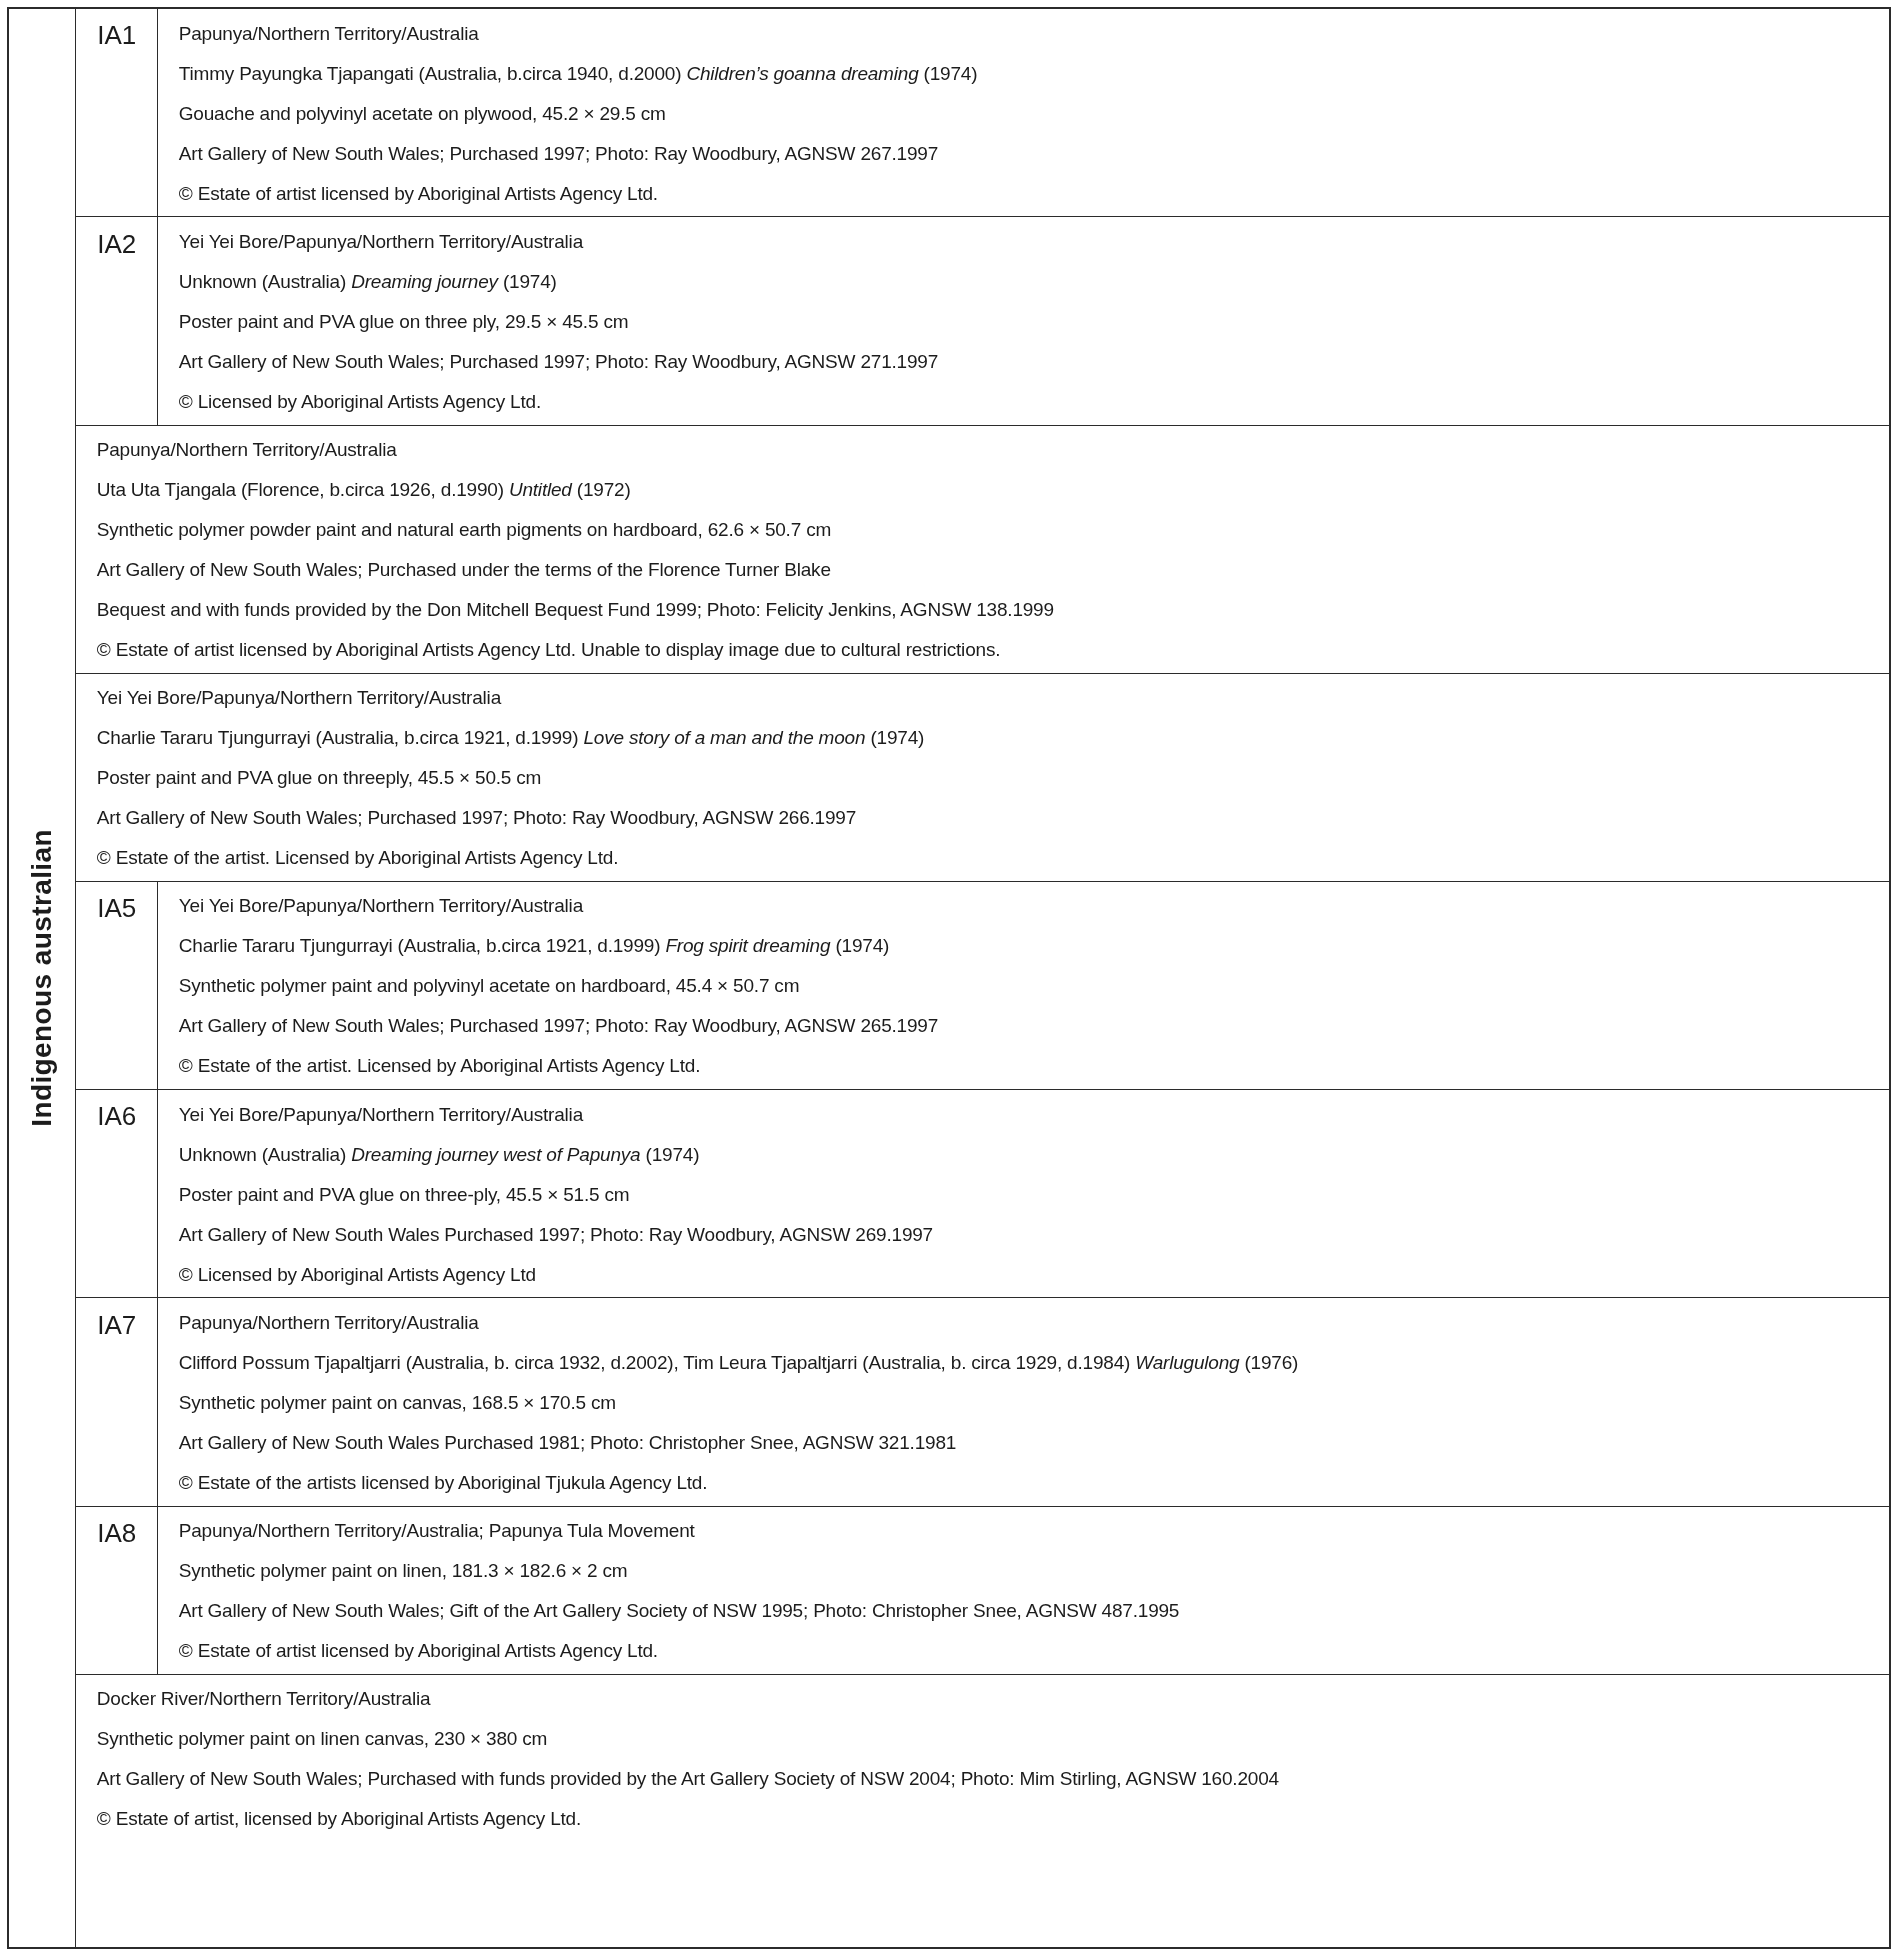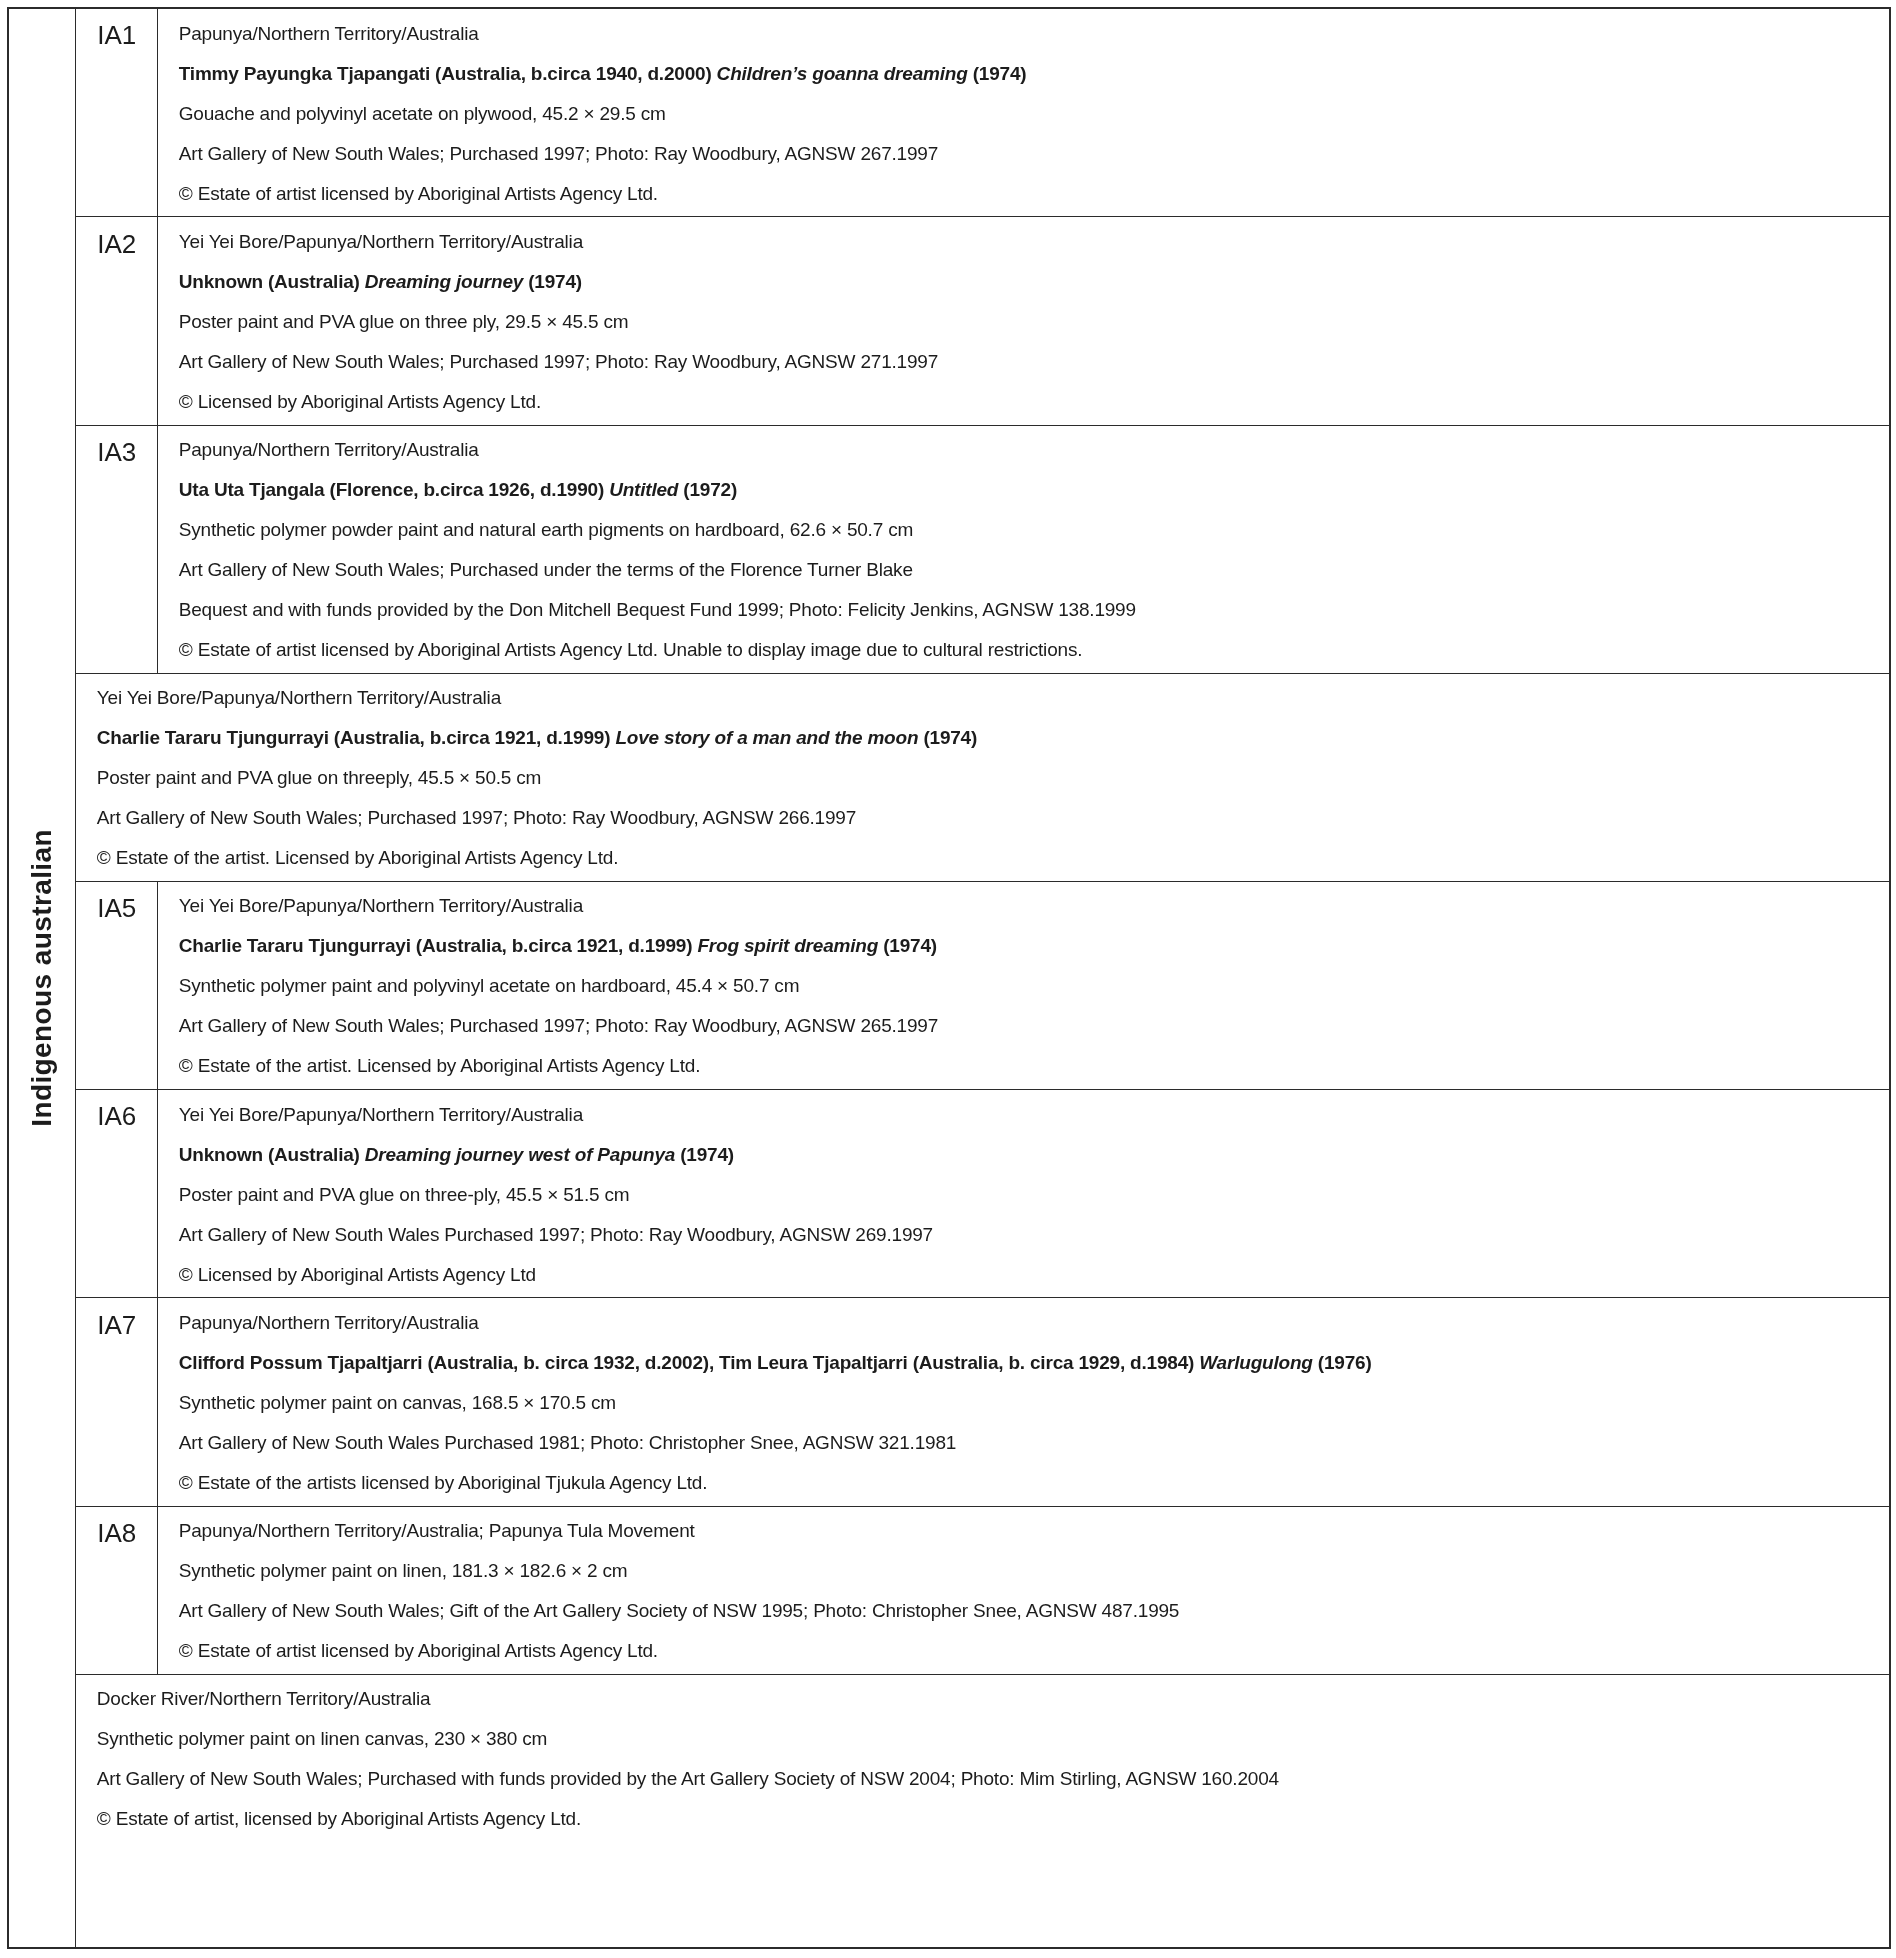--- a/index.html
+++ b/index.html
@@ -66,21 +66,21 @@
     padding:4.5px 12.5px 2.7px 20.6px;
     overflow:hidden;
   }
   .line{
     margin:0;
     font-size:19px;
     line-height:40px;
     white-space:nowrap;
     letter-spacing:-0.2px;
   }
-  .line.bold{font-weight:700;}
+  .line.bold{font-weight:400;}
   .italic{font-style:italic;}
 </style>
 </head>
 <body>
 
 <div class="page">
   <div class="credits-table">
     <div class="side-cell">
       <span class="side-label">Indigenous australian</span>
     </div>
@@ -105,23 +105,20 @@
     <div class="desc-cell">
       <p class="line">Yei Yei Bore/Papunya/Northern Territory/Australia</p>
       <p class="line bold"><span>Unknown (Australia) </span><span class="italic">Dreaming journey</span><span> (1974)</span></p>
     <p class="line">Poster paint and PVA glue on three ply, 29.5 × 45.5 cm</p>
             <p class="line">Art Gallery of New South Wales; Purchased 1997; Photo: Ray Woodbury, AGNSW 271.1997</p>
             <p class="line">© Licensed by Aboriginal Artists Agency Ltd.</p>
           </div>
   </section>
 
   <section class="row">
-    <div class="code-cell">
-      <span>IA3</span>
-    </div>
     <div class="desc-cell">
       <p class="line">Papunya/Northern Territory/Australia</p>
       <p class="line bold"><span>Uta Uta Tjangala (Florence, b.circa 1926, d.1990) </span><span class="italic">Untitled</span><span> (1972)</span></p>
     <p class="line">Synthetic polymer powder paint and natural earth pigments on hardboard, 62.6 × 50.7 cm</p>
             <p class="line">Art Gallery of New South Wales; Purchased under the terms of the Florence Turner Blake</p>
             <p class="line">Bequest and with funds provided by the Don Mitchell Bequest Fund 1999; Photo: Felicity Jenkins, AGNSW 138.1999</p>
             <p class="line">© Estate of artist licensed by Aboriginal Artists Agency Ltd. Unable to display image due to cultural restrictions.</p>
           </div>
   </section>
 

